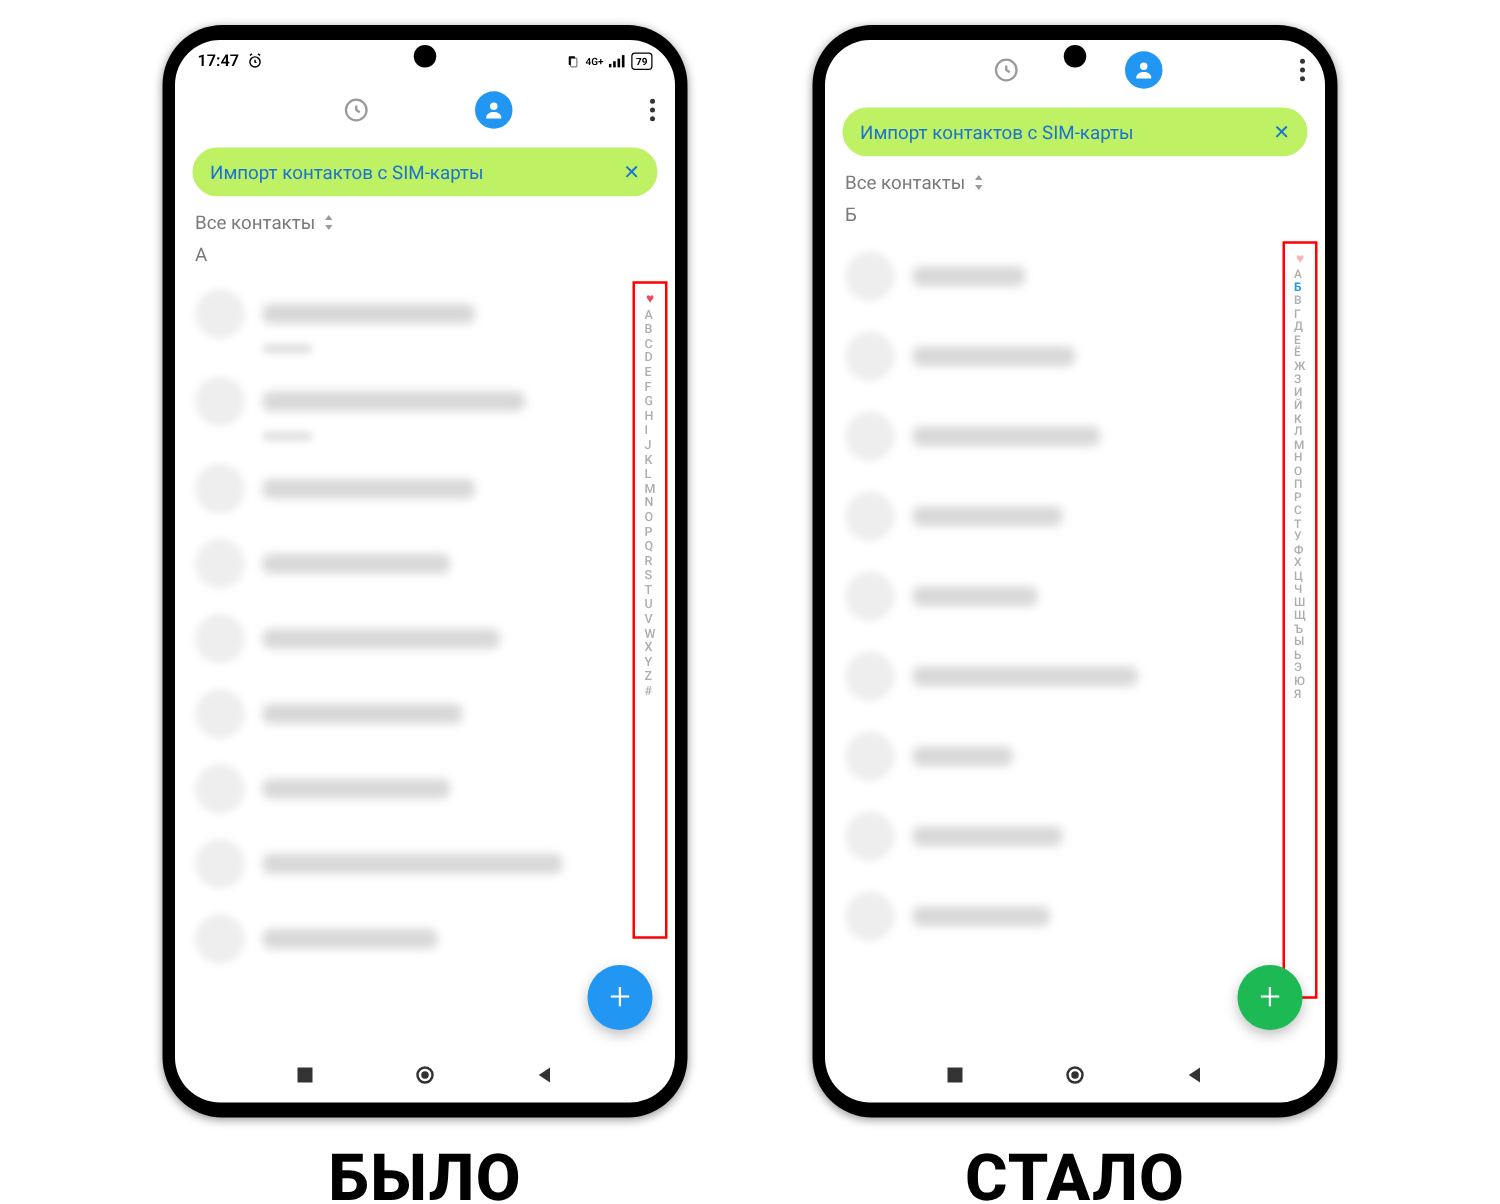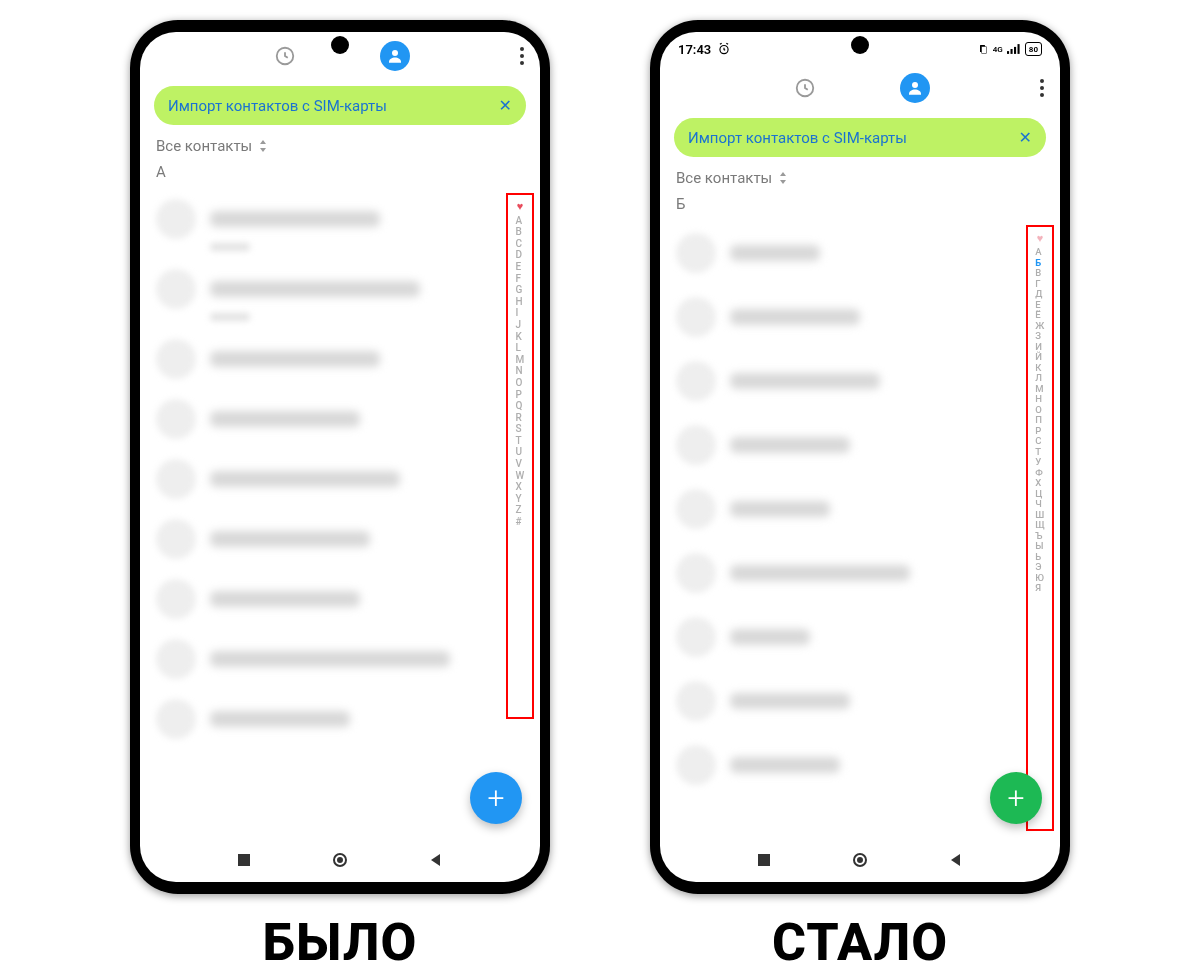--- a/index.html
+++ b/index.html
@@ -111,20 +111,43 @@
   svg { display:block; }
 </style>
 </head>
 <body>
 
 <div class="column">
   <div class="phone">
     <div class="screen">
       <div class="notch"></div>
 
+      <div class="status-bar">
+        <div class="status-left">
+          <span>17:47</span>
+          <svg width="14" height="14" viewBox="0 0 24 24" fill="none" stroke="#000" stroke-width="2">
+              <circle cx="12" cy="13" r="7"></circle>
+              <path d="M12 10v3l2 1M5 4l3-2M19 4l-3-2"></path>
+            </svg>
+        </div>
+        <div class="status-right">
+          <svg width="12" height="12" viewBox="0 0 24 24" fill="#000">
+              <rect x="6" y="4" width="10" height="14" rx="1"></rect>
+              <rect x="9" y="7" width="10" height="14" rx="1" fill="#fff" stroke="#000"></rect>
+            </svg>
+          <span style="font-size:8px">4G+</span>
+          <svg width="14" height="12" viewBox="0 0 20 14" fill="#000">
+              <rect x="0" y="10" width="3" height="4"></rect>
+              <rect x="5" y="7" width="3" height="7"></rect>
+              <rect x="10" y="4" width="3" height="10"></rect>
+              <rect x="15" y="0" width="3" height="14"></rect>
+            </svg>
+          <span class="battery-pill">79</span>
+        </div>
+      </div>
 
       <div class="topbar">
         <div class="tabs">
           <span class="tab-icon">
             <svg width="22" height="22" viewBox="0 0 24 24" fill="none" stroke="#9a9a9a" stroke-width="2">
                 <circle cx="12" cy="12" r="9"></circle>
                 <path d="M12 8v4l3 2"></path>
               </svg>
           </span>
           <span class="tab-icon active">
@@ -248,43 +271,20 @@
     </div>
   </div>
   <div class="caption">БЫЛО</div>
 </div>
 
 <div class="column">
   <div class="phone">
     <div class="screen">
       <div class="notch"></div>
 
-      <div class="status-bar">
-        <div class="status-left">
-          <span>17:43</span>
-          <svg width="14" height="14" viewBox="0 0 24 24" fill="none" stroke="#000" stroke-width="2">
-              <circle cx="12" cy="13" r="7"></circle>
-              <path d="M12 10v3l2 1M5 4l3-2M19 4l-3-2"></path>
-            </svg>
-        </div>
-        <div class="status-right">
-          <svg width="12" height="12" viewBox="0 0 24 24" fill="#000">
-              <rect x="6" y="4" width="10" height="14" rx="1"></rect>
-              <rect x="9" y="7" width="10" height="14" rx="1" fill="#fff" stroke="#000"></rect>
-            </svg>
-          <span style="font-size:8px">4G</span>
-          <svg width="14" height="12" viewBox="0 0 20 14" fill="#000">
-              <rect x="0" y="10" width="3" height="4"></rect>
-              <rect x="5" y="7" width="3" height="7"></rect>
-              <rect x="10" y="4" width="3" height="10"></rect>
-              <rect x="15" y="0" width="3" height="14"></rect>
-            </svg>
-          <span class="battery-pill">80</span>
-        </div>
-      </div>
 
       <div class="topbar">
         <div class="tabs">
           <span class="tab-icon">
             <svg width="22" height="22" viewBox="0 0 24 24" fill="none" stroke="#9a9a9a" stroke-width="2">
                 <circle cx="12" cy="12" r="9"></circle>
                 <path d="M12 8v4l3 2"></path>
               </svg>
           </span>
           <span class="tab-icon active">

